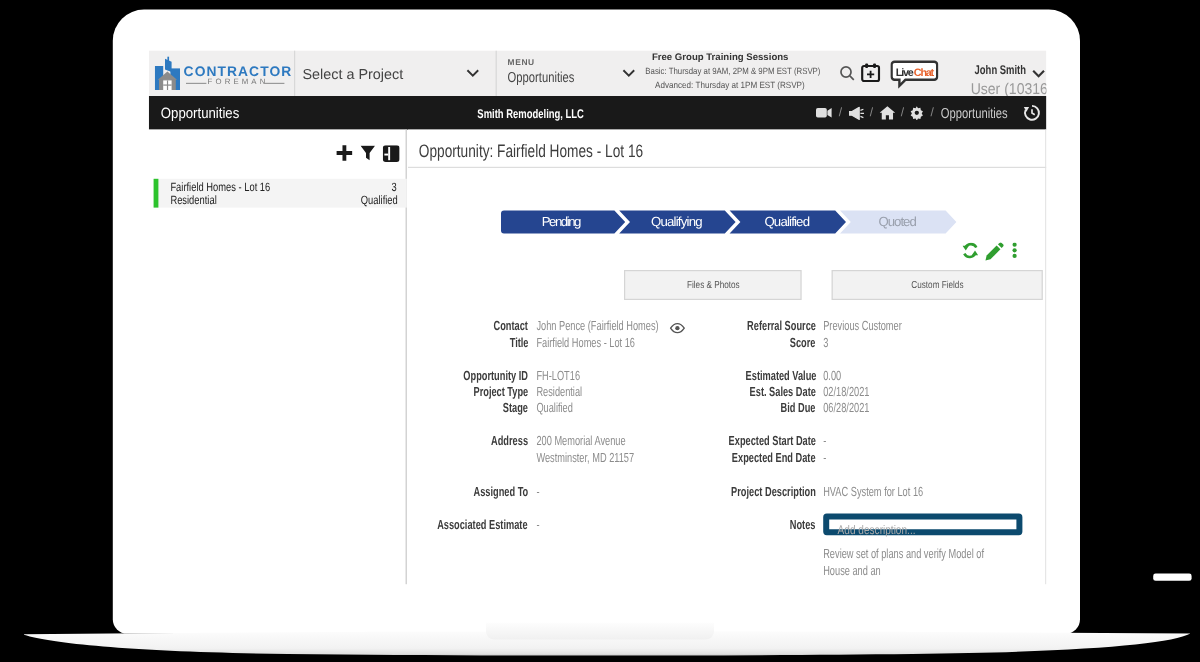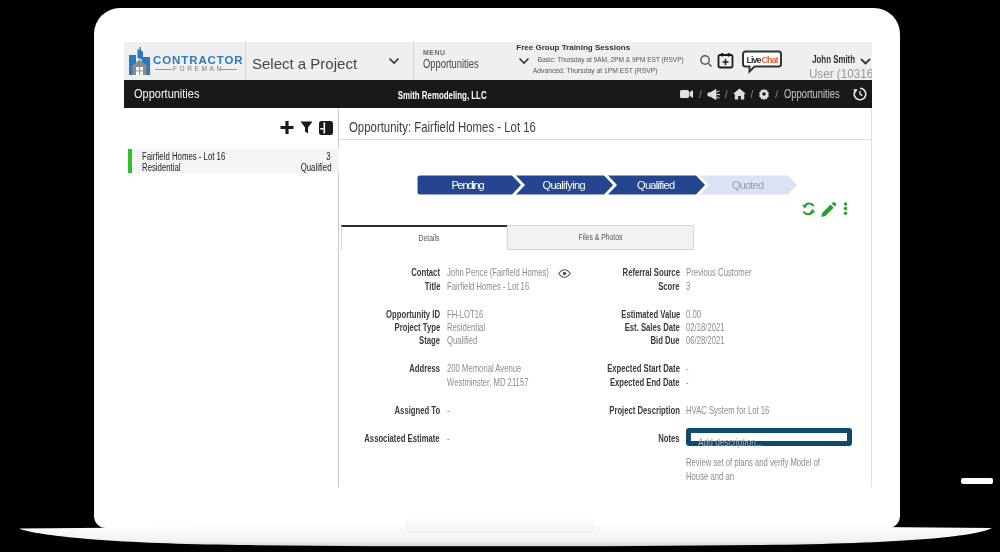--- a/index.html
+++ b/index.html
@@ -8,25 +8,25 @@
 .abs { position:absolute; }
 #bezel { left:94px; top:8px; width:806px; height:520px; background:#fff; border-radius:26px 26px 12px 12px; }
 #whitedash { left:961px; top:478px; width:32px; height:6px; background:#fff; border-radius:2px; }
 #app { left:124px; top:42px; width:748px; height:445px; background:#fff; overflow:hidden; }
 .cxl { transform:scaleX(0.78); transform-origin:0 50%; white-space:nowrap; }
 .cxr { transform:scaleX(0.78); transform-origin:100% 50%; white-space:nowrap; }
 
 
 #hdr { left:0; top:0; width:748px; height:38px; background:#f0efef; }
 .vdiv { top:0; width:1px; height:38px; background:#d8d8d8; }
-#selproj { left:128px; top:13px; font-size:15px; color:#444; }
+#selproj { left:128px; top:13px; font-size:12px; color:#444; }
 #menu-lbl { left:299px; top:7px; font-size:7px; font-weight:bold; color:#666; letter-spacing:0.5px; }
 #menu-val { left:299px; top:15px; font-size:12px; color:#444; }
 .chev { stroke:#333; stroke-width:1.6; fill:none; }
-#train { right:188px; top:1px; text-align:left; color:#444; }
+#train { right:188px; top:1px; text-align:center; color:#444; }
 #train .t1 { font-size:8px; font-weight:bold; color:#333; }
 #train .t2 { font-size:7.5px; color:#555; margin-top:2.5px; transform:scaleX(0.87); transform-origin:100% 50%; }
 #train .t3 { font-size:7.5px; color:#555; margin-top:2px; transform:scaleX(0.9); transform-origin:100% 50%; }
 #user { left:680px; top:11px; width:60px; text-align:center; white-space:nowrap; }
 #user .n { font-size:10.5px; font-weight:bold; color:#333; }
 #user .u { font-size:13px; color:#999; margin-top:1px; }
 
 
 #bar1 { left:0; top:38px; width:748px; height:28px; background:#191919; color:#fff; }
 #bar1 .opp { position:absolute; left:10px; top:7px; font-size:12.5px; }
@@ -217,22 +217,22 @@
           <path d="M28.5 2.6 l3.2 3.2 -8.3 8.3 -4.2 1 1-4.2 Z"></path>
           <path d="M29.6 1.5 l3.1 3.1 1.2-1.2 a1.3 1.3 0 0 0 0-1.8 l-1.2-1.2 a1.3 1.3 0 0 0 -1.8 0 Z"></path>
         </g>
       <g fill="#2f9e2f">
           <circle cx="43.5" cy="1.9" r="1.75"></circle>
           <circle cx="43.5" cy="6.6" r="1.75"></circle>
           <circle cx="43.5" cy="11.3" r="1.75"></circle>
         </g>
     </svg>
     <div id="tabs">
-      <div class="tab active" style="left:0;width:175px;"><span>Details</span></div>
-      <div class="tab" style="left:166px;width:187px;"><span>Files &amp; Photos</span></div>
+      <div class="tab" style="left:179px;width:148px;"><span>Files &amp; Photos</span></div>
+      <div class="tab" style="left:352px;width:176px;"><span>Custom Fields</span></div>
     </div>
   </div>
 
   <div class="abs" style="left:747px;top:66px;width:1px;height:379px;background:#e0e0e0;"></div>
   <div class="abs" id="form" style="left:216px;top:66px;width:532px;height:379px;text-decoration:underline;">
     <div class="lbl" style="right:432px;top:158px;">Contact</div>
     <div class="val" style="left:107px;top:158px;">John Pence (Fairfield Homes)</div>
     <svg class="abs" style="left:218px;top:161px" width="13" height="9" viewBox="0 0 13 9">
         <path d="M0.8 4.5 C2.8 1.5 5 0.7 6.5 0.7 C8 0.7 10.2 1.5 12.2 4.5 C10.2 7.5 8 8.3 6.5 8.3 C5 8.3 2.8 7.5 0.8 4.5 Z" fill="none" stroke="#555" stroke-width="1.1"></path>
         <circle cx="6.5" cy="4.5" r="1.8" fill="#555"></circle>

